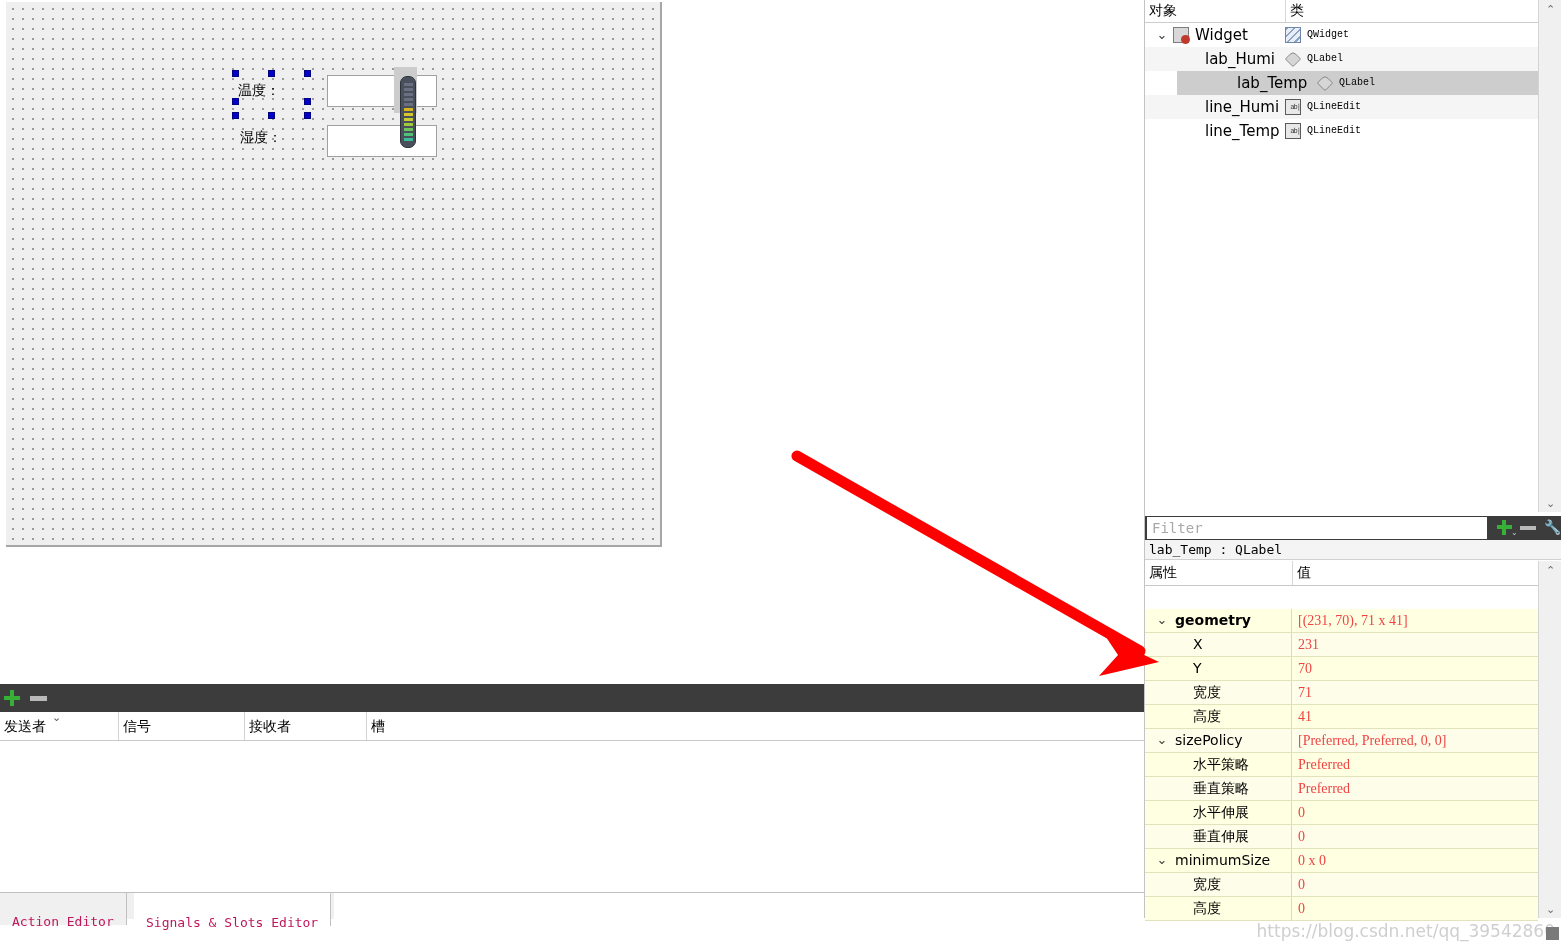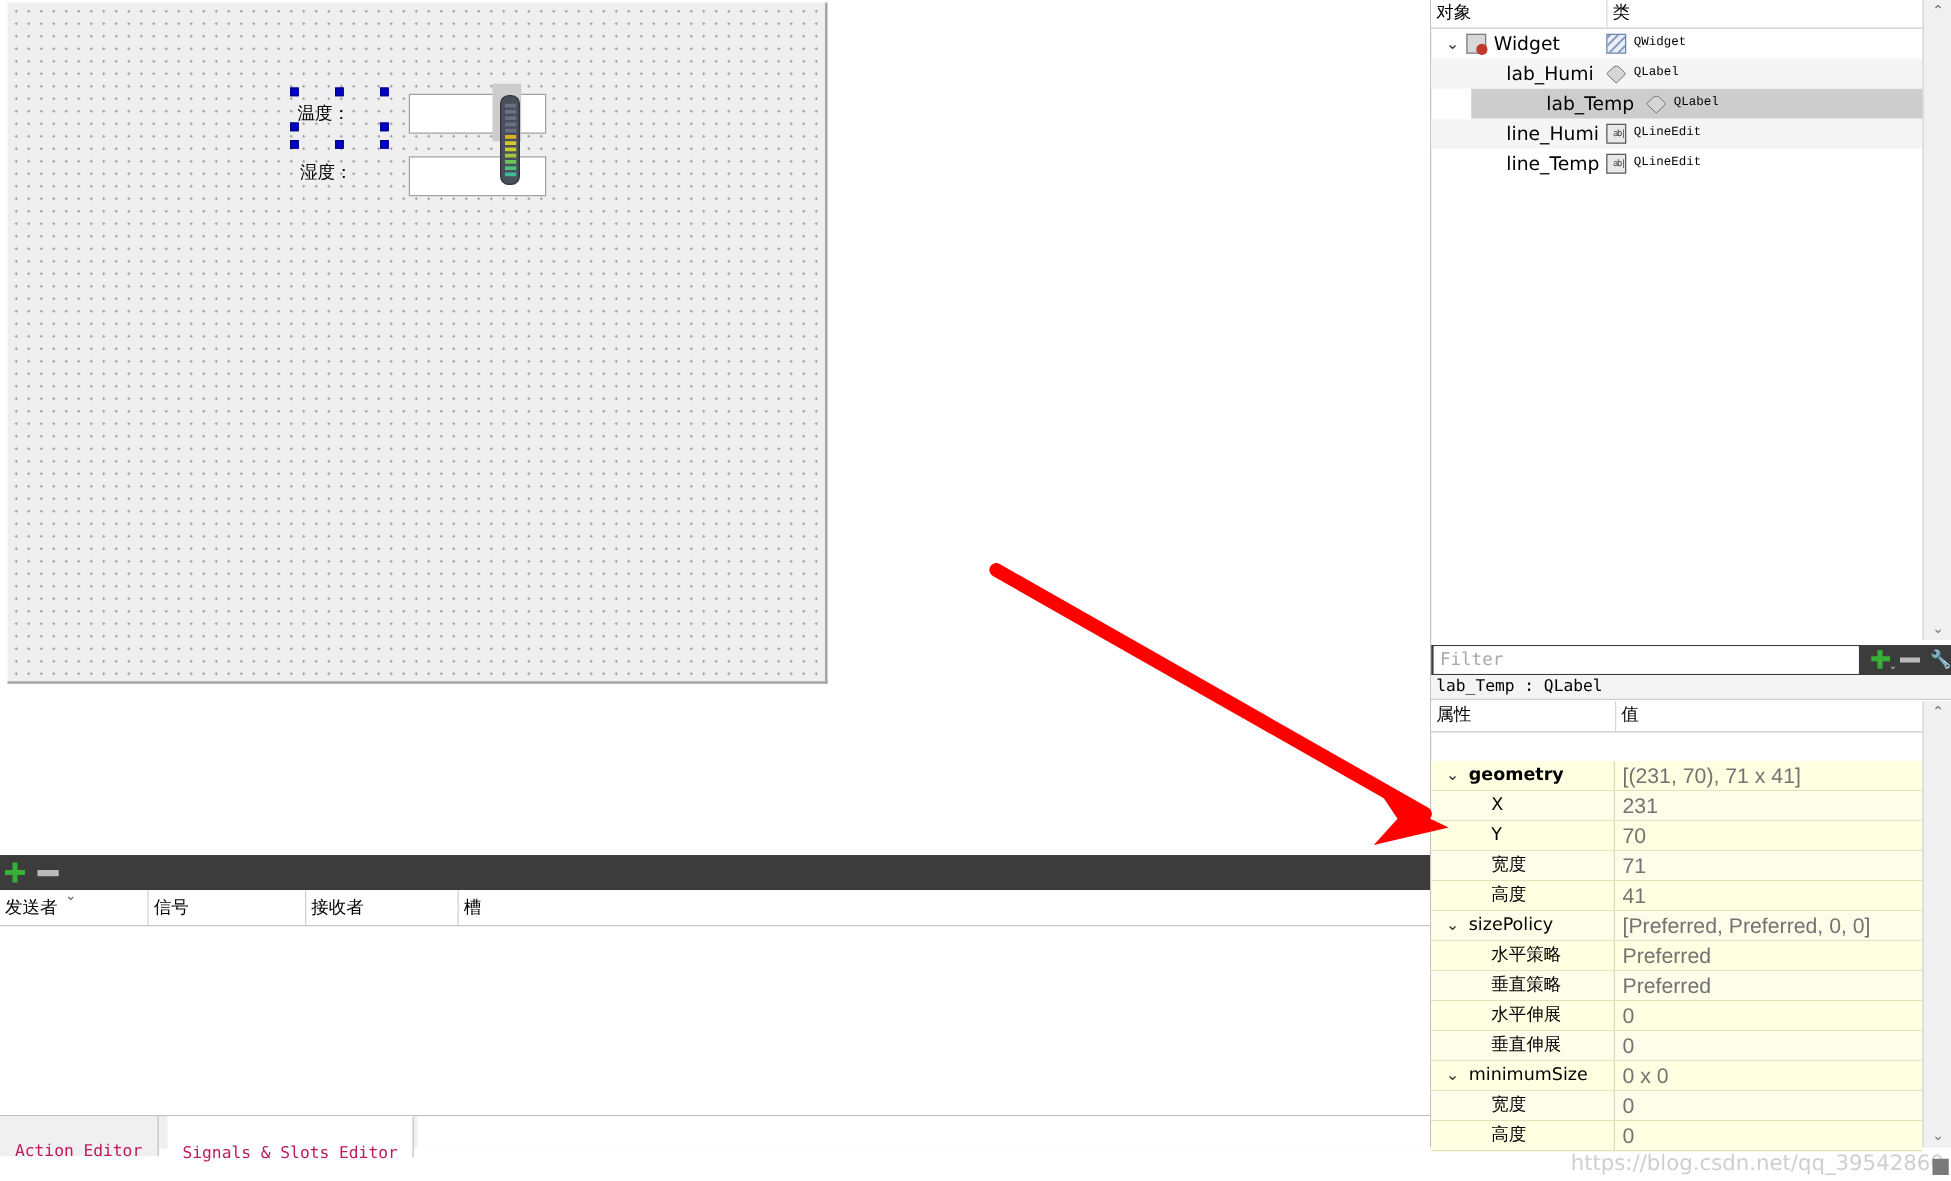--- a/index.html
+++ b/index.html
@@ -421,23 +421,23 @@
     box-sizing: border-box;
     border-right: 1px solid #dcdcb4;
     white-space: nowrap;
     overflow: hidden;
   }
   .pe-row .v {
     position: absolute;
     left: 147px; top: 0;
     width: 246px; height: 23px;
     line-height: 23px;
-    font-family: Liberation Sans, sans-serif;
-    font-size: 17px;
-    color: #737373;
+    font-family: Liberation Serif, serif;
+    font-size: 14px;
+    color: #ef4444;
     padding-left: 6px;
     box-sizing: border-box;
     white-space: nowrap;
     overflow: hidden;
   }
   .pe-row.lvl0 .k { padding-left: 30px; }
   .pe-row.lvl1 .k { padding-left: 48px; }
   .pe-row.bold .k { font-weight: bold; }
   .pe-row.y0 { background: #ffffe1; }
   .pe-row.y1 { background: #fdfde9; }

